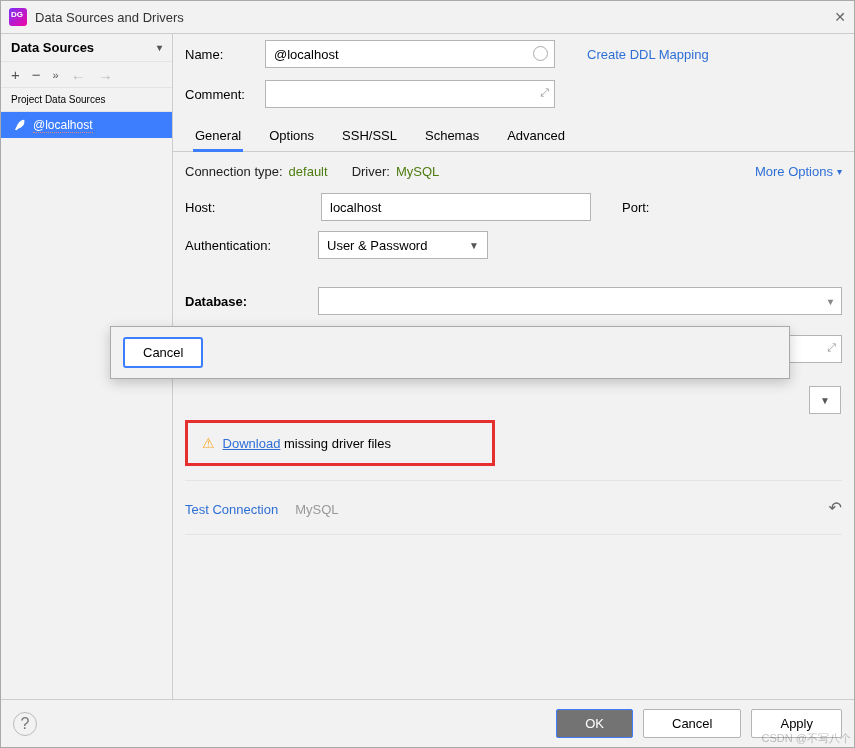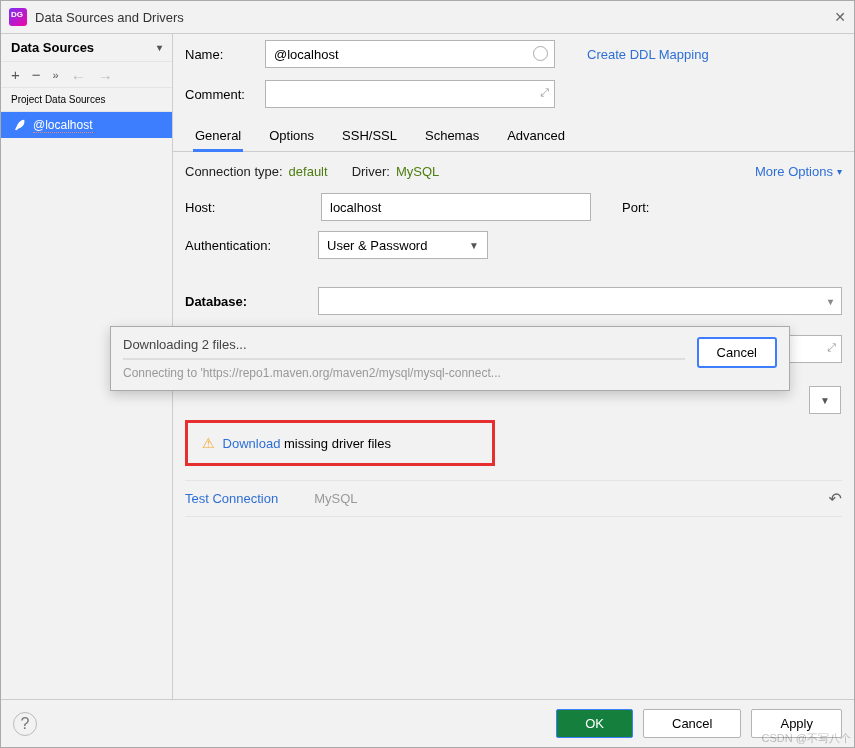--- a/index.html
+++ b/index.html
@@ -75,33 +75,33 @@
 .dl-text { flex: 1; font-family: Consolas, monospace; color: #444; }
 .dl-text .msg { margin-bottom: 4px; }
 .dl-text .prog { height: 2px; background: #ddd; margin: 6px 0; }
 .dl-text .sub { color: #999; font-size: 12px; }
 .dl-cancel { border: 2px solid #3d7eff; background: #fff; padding: 6px 18px; border-radius: 3px; cursor: pointer; }
 .hidden-dd { position: absolute; right: 14px; top: 386px; border: 1px solid #b4b4b4; background: #fff; width: 32px; height: 28px; display: flex; align-items: center; justify-content: center; font-size: 10px; color: #555; }
 
 
 .dl-banner { margin: 40px 0 0 0; border: 3px solid #e63030; padding: 12px 14px; display: flex; align-items: center; gap: 8px; font-size: 13px; width: 310px; }
 .dl-banner .warn { color: #f5a623; font-size: 14px; }
-.dl-banner .link { color: #2e6fd6; cursor: pointer; }
-
-.test-row { display: flex; align-items: center; gap: 36px; margin-top: 14px; font-size: 13px; border-top: 1px solid #e4e4e4; border-bottom: 1px solid #e4e4e4; padding: 8px 0; }
+.dl-banner .link { color: #2e6fd6; text-decoration: underline; cursor: pointer; }
+
+.test-row { display: flex; align-items: flex-end; gap: 17px; margin-top: 14px; font-size: 13px; border-top: 1px solid #e4e4e4; border-bottom: 1px solid #e4e4e4; padding: 17px 0; }
 .test-link { color: #2e6fd6; cursor: pointer; }
 .driver-name { color: #999; }
 .revert { margin-left: auto; font-size: 16px; color: #666; cursor: pointer; }
 
 
 .bottom { height: 48px; border-top: 1px solid #ccc; display: flex; align-items: center; padding: 0 12px; gap: 10px; }
 .help { width: 24px; height: 24px; border: 1px solid #bbb; border-radius: 50%; display: flex; align-items: center; justify-content: center; color: #777; cursor: pointer; }
 .bottom .spacer { flex: 1; }
 .btn { padding: 6px 28px; border: 1px solid #b4b4b4; background: #fff; border-radius: 2px; cursor: pointer; font-size: 13px; }
-.btn.primary { background: #15803d; color: #fff; border-color: #3d7eff; }
+.btn.primary { background: #737373; color: #fff; border-color: #3d7eff; }
 
 .watermark { position: absolute; right: 4px; bottom: 2px; font-size: 11px; color: rgba(0,0,0,0.25); }
 </style>
 </head>
 <body>
 
 <div class="window">
 
   <div class="titlebar">
     <div class="app-icon"></div>
@@ -226,23 +226,18 @@
     <div class="spacer"></div>
     <div class="btn primary">OK</div>
     <div class="btn">Cancel</div>
     <div class="btn">Apply</div>
   </div>
 
 </div>
 
 <div class="dl-dialog">
   <div class="dl-body">
-    <div class="dl-text">
-      <div class="msg">Downloading 2 files...</div>
-      <div class="prog"></div>
-      <div class="sub">Connecting to 'https://repo1.maven.org/maven2/mysql/mysql-connect...</div>
-    </div>
     <div class="dl-cancel">Cancel</div>
   </div>
 </div>
 <div class="hidden-dd">▼</div>
 
 <div class="watermark">CSDN @不写八个</div>
 
 </body></html>

